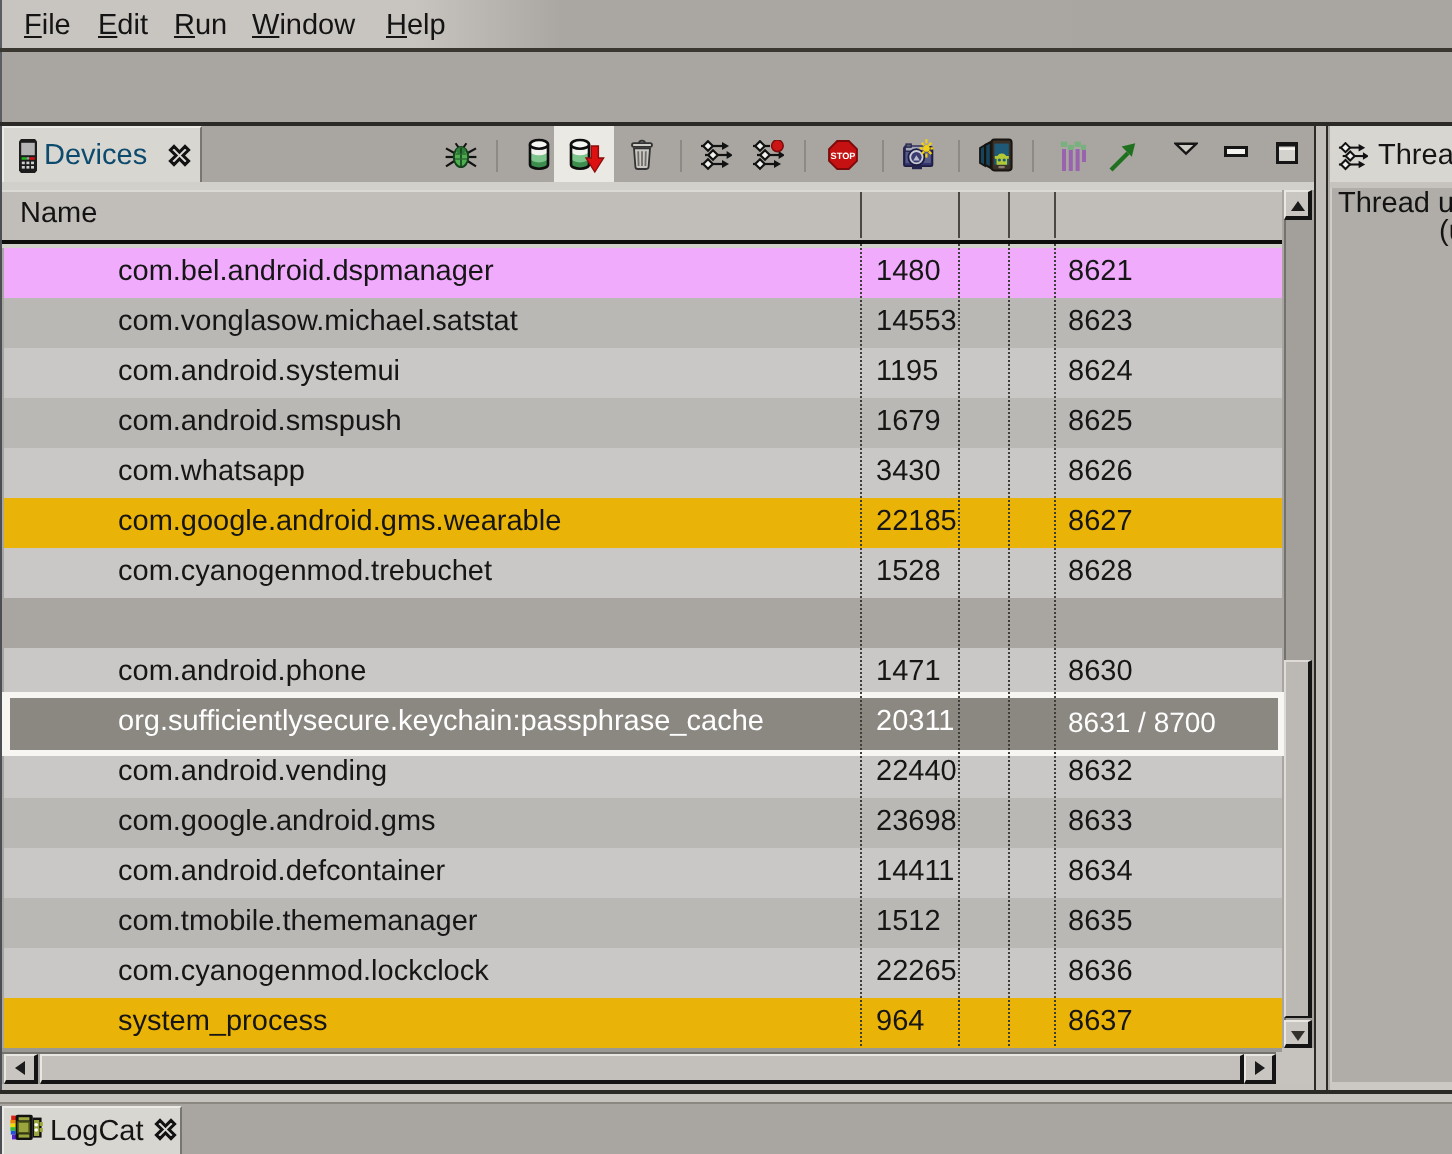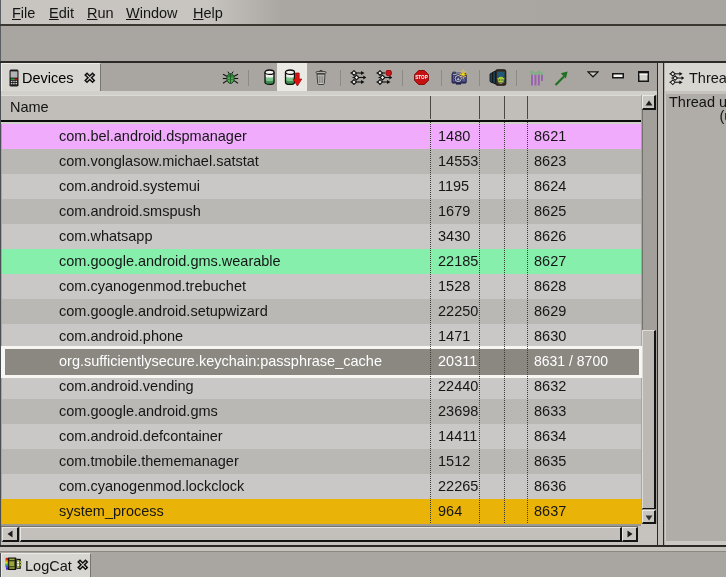--- a/index.html
+++ b/index.html
@@ -50,21 +50,21 @@
       <g fill="#cfcfcf">
         <rect x="1.9" y="11.8" width="1.5" height="1.3"></rect>
           <rect x="4.2" y="11.8" width="1.5" height="1.3"></rect>
           <rect x="6.5" y="11.8" width="1.5" height="1.3"></rect>
         <rect x="1.9" y="14" width="1.5" height="1.3"></rect>
           <rect x="4.2" y="14" width="1.5" height="1.3"></rect>
           <rect x="6.5" y="14" width="1.5" height="1.3"></rect>
       </g>
     </svg>
   </div>
-  <span class="abs" style="left:22px;top:70px;line-height:17px;font-size:14.5px;color:#000000">Devices</span>
+  <span class="abs" style="left:22px;top:70px;line-height:17px;font-size:14.5px;color:#0c4a6e">Devices</span>
 
   <div class="abs" style="left:83.5px;top:71.5px">
     <svg width="12" height="12" viewBox="0 0 12 12">
       <path d="M1.2 3 L3 1.2 L5.75 4 L8.5 1.2 L10.3 3 L7.5 5.75 L10.3 8.5 L8.5 10.3 L5.75 7.5 L3 10.3 L1.2 8.5 L4 5.75 Z" fill="#dcdad5" stroke="#111" stroke-width="1.5" stroke-linejoin="miter"></path>
     </svg>
   </div>
 
   <div class="abs" style="left:222px;top:70px">
     <svg width="17" height="16" viewBox="0 0 17 16">
       <line x1="5.8" y1="1.6" x2="7.6" y2="4.2" stroke="#111" stroke-width="1"></line>
@@ -307,34 +307,29 @@
   <div class="row" style="top:199px;background:#bab8b5">
       <span class="nm">com.android.smspush</span>
       <span class="v1">1679</span>
       <span class="v2">8625</span>
     </div>
   <div class="row" style="top:224px;background:#c9c8c6">
       <span class="nm">com.whatsapp</span>
       <span class="v1">3430</span>
       <span class="v2">8626</span>
     </div>
-  <div class="row" style="top:249px;background:#86efac">
+  <div class="row" style="top:249px;background:#eab308">
       <span class="nm">com.google.android.gms.wearable</span>
       <span class="v1">22185</span>
       <span class="v2">8627</span>
     </div>
   <div class="row" style="top:274px;background:#c9c8c6">
       <span class="nm">com.cyanogenmod.trebuchet</span>
       <span class="v1">1528</span>
       <span class="v2">8628</span>
-    </div>
-  <div class="row" style="top:299px;background:#bab8b5">
-      <span class="nm">com.google.android.setupwizard</span>
-      <span class="v1">22250</span>
-      <span class="v2">8629</span>
     </div>
   <div class="row" style="top:324px;background:#c9c8c6">
       <span class="nm">com.android.phone</span>
       <span class="v1">1471</span>
       <span class="v2">8630</span>
     </div>
   <div class="row" style="top:349px;background:#bab8b5"></div>
   <div class="row" style="top:374px;background:#c9c8c6">
       <span class="nm">com.android.vending</span>
       <span class="v1">22440</span>

